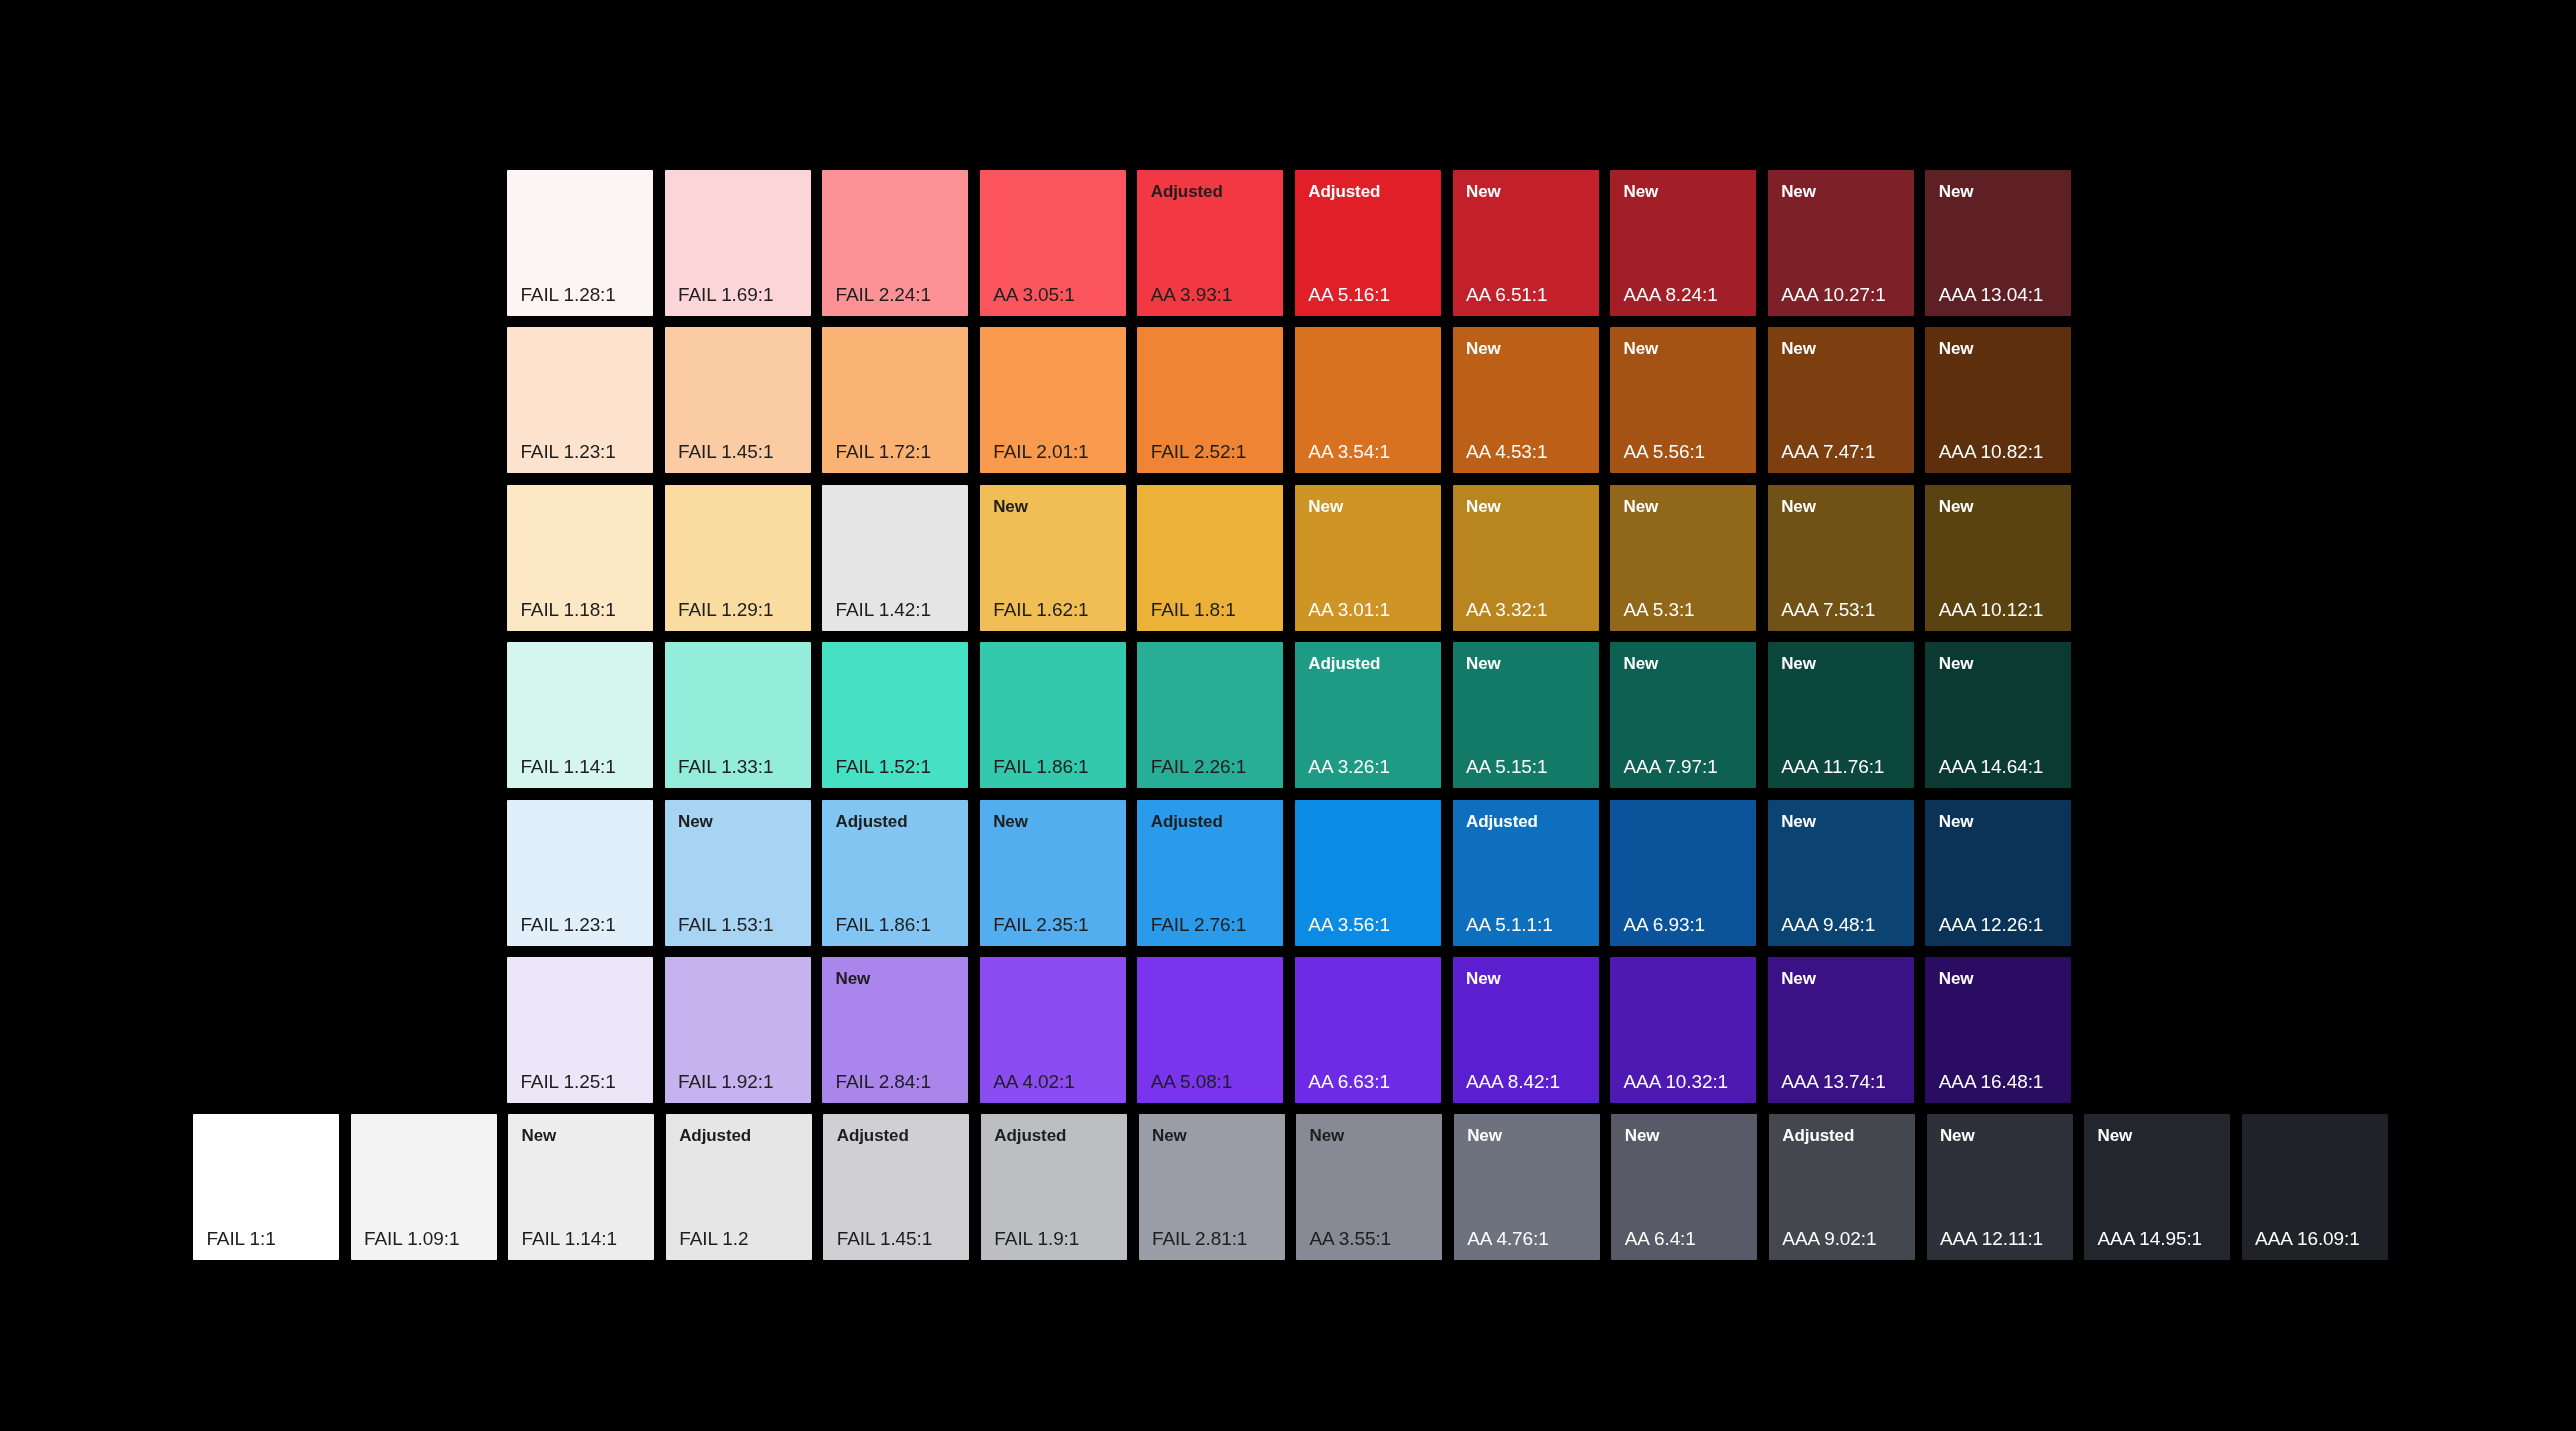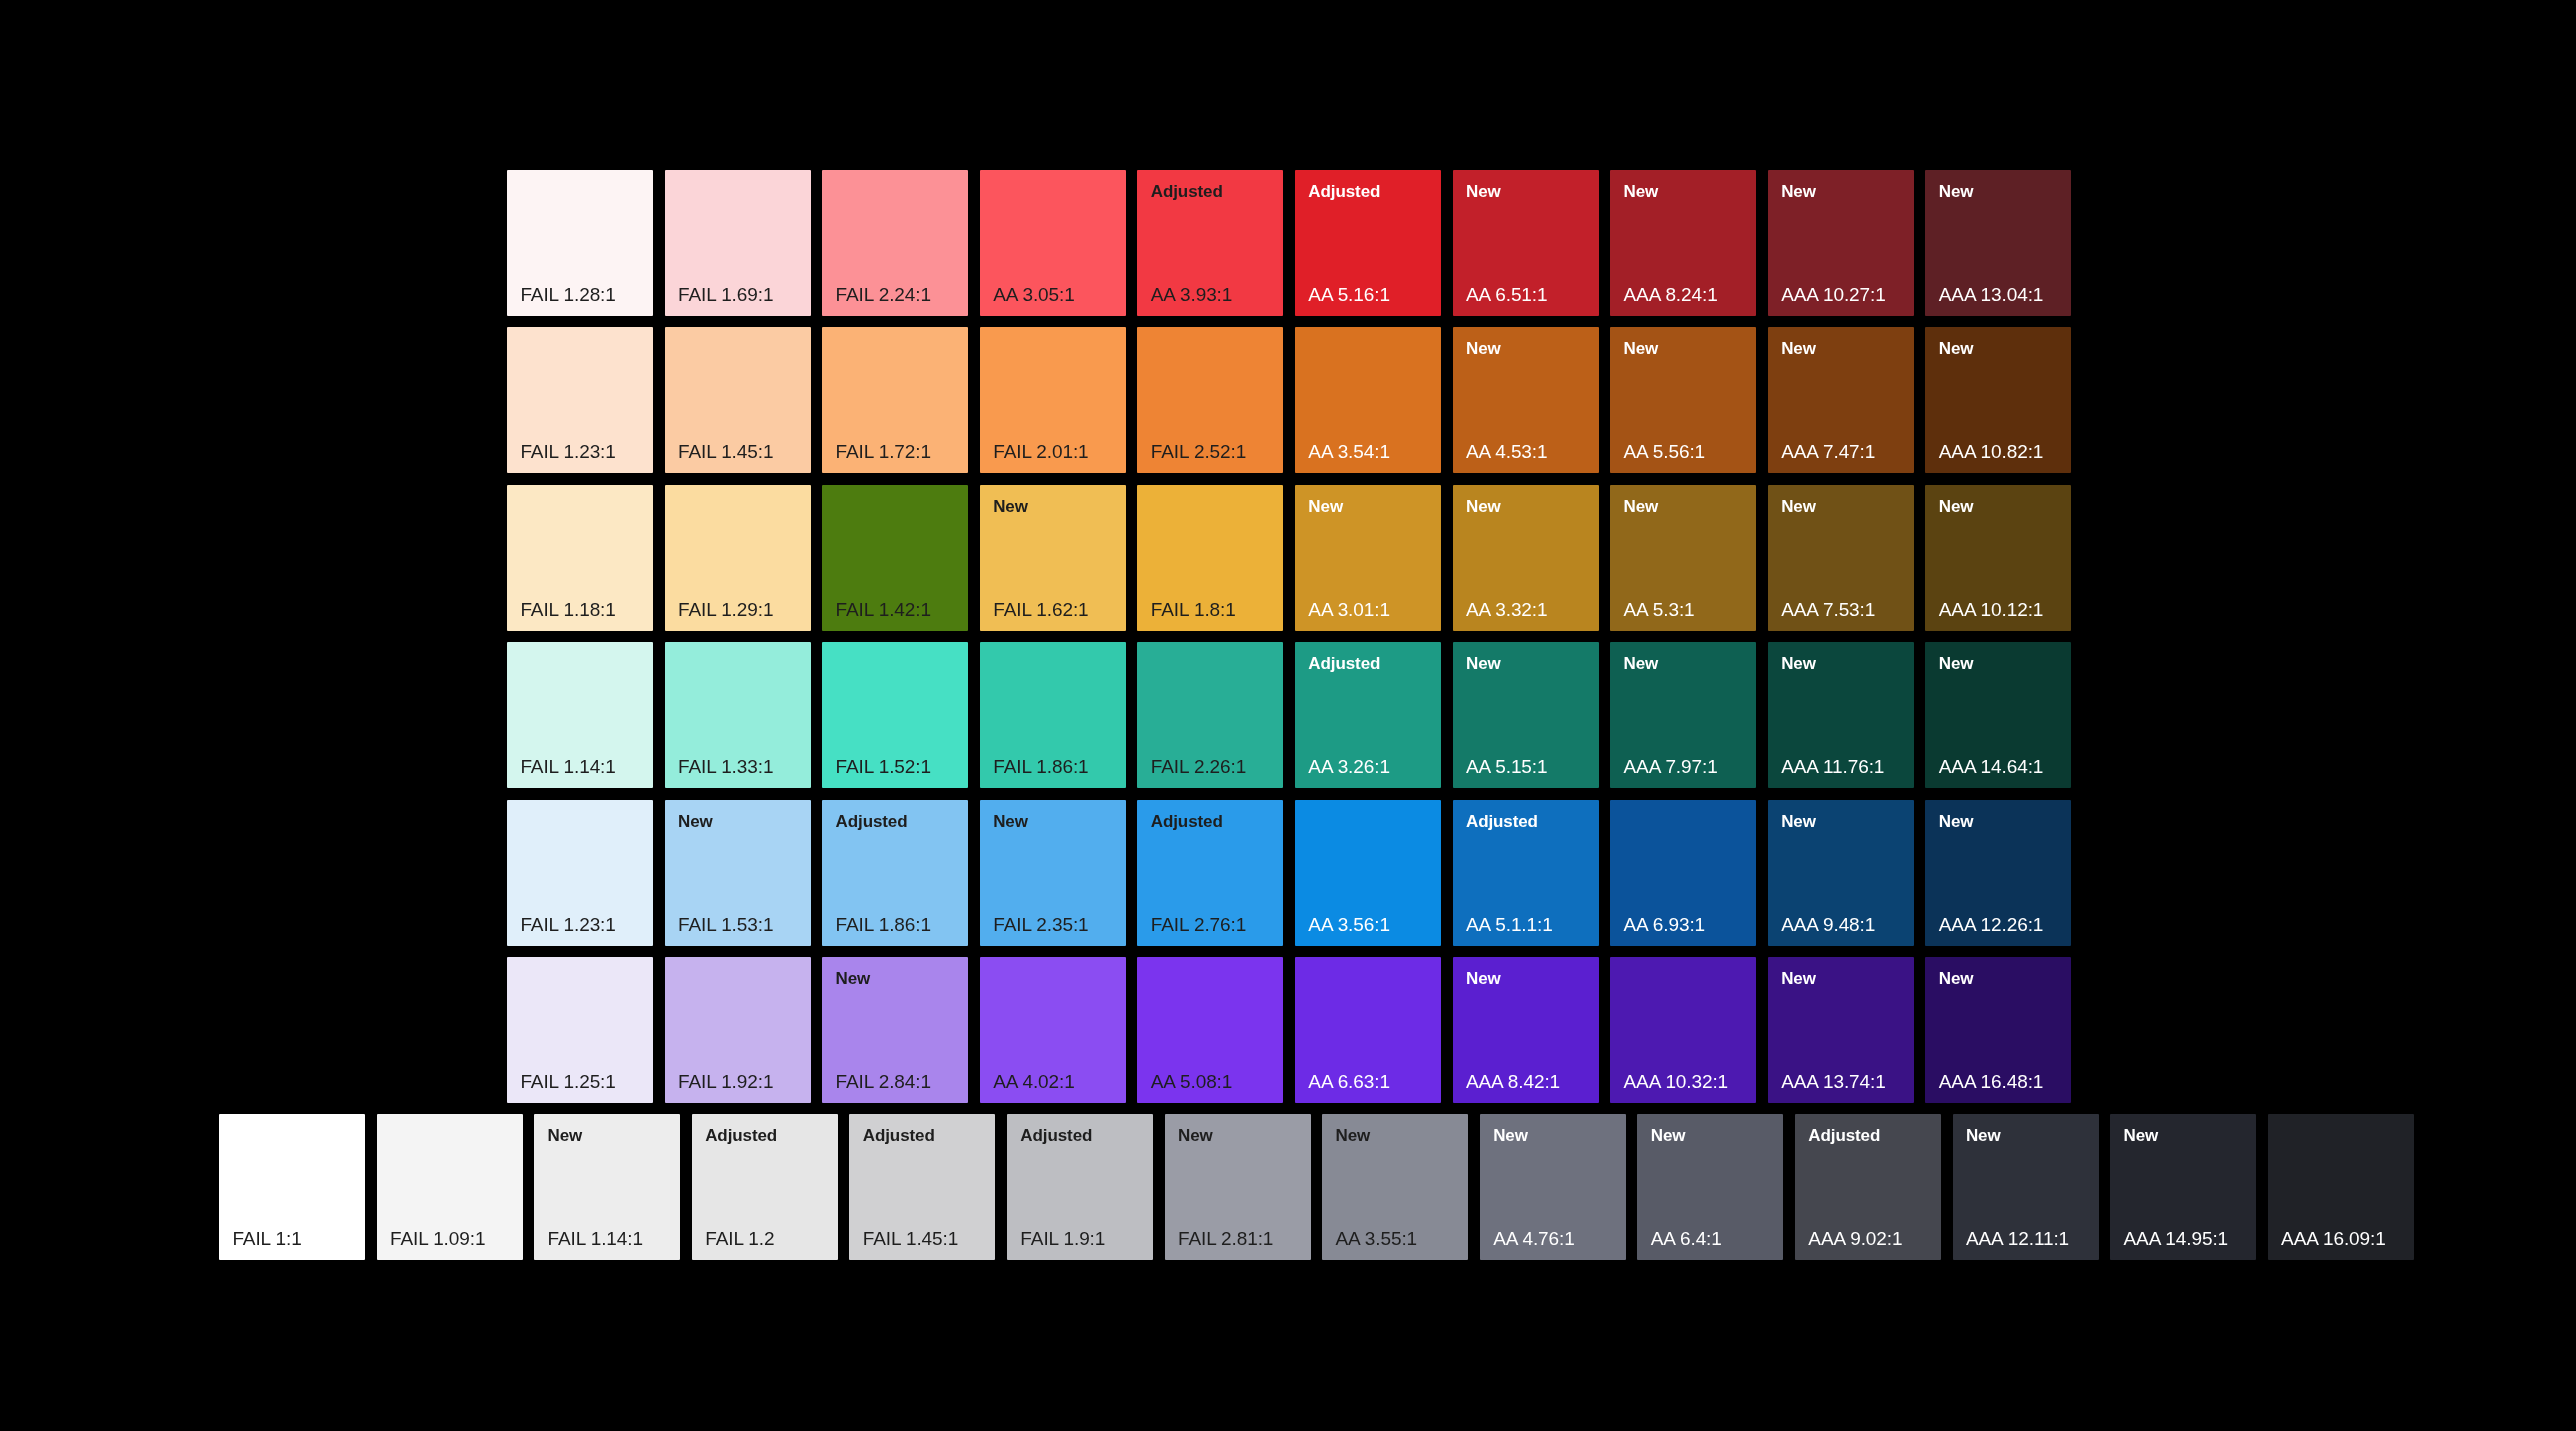--- a/index.html
+++ b/index.html
@@ -130,21 +130,21 @@
         <span class="swatch-ratio">AAA 10.82:1</span>
       </div>
     </div>
     <div class="swatch-row" style="left: 507px; top: 485px; gap: 11.6px;">
       <div class="swatch" style="width: 146px; height: 146px; flex-basis: 146px; background: rgb(252, 232, 196); color: rgb(30, 30, 30);">
         <span class="swatch-ratio">FAIL 1.18:1</span>
       </div>
       <div class="swatch" style="width: 146px; height: 146px; flex-basis: 146px; background: rgb(251, 220, 160); color: rgb(30, 30, 30);">
         <span class="swatch-ratio">FAIL 1.29:1</span>
       </div>
-      <div class="swatch" style="width: 146px; height: 146px; flex-basis: 146px; background: #4d7c0f; color: rgb(30, 30, 30);">
+      <div class="swatch" style="width: 146px; height: 146px; flex-basis: 146px; background: #e5e5e5; color: rgb(30, 30, 30);">
         <span class="swatch-ratio">FAIL 1.42:1</span>
       </div>
       <div class="swatch" style="width: 146px; height: 146px; flex-basis: 146px; background: rgb(240, 190, 84); color: rgb(30, 30, 30);">
         <span class="swatch-tag">New</span>
         <span class="swatch-ratio">FAIL 1.62:1</span>
       </div>
       <div class="swatch" style="width: 146px; height: 146px; flex-basis: 146px; background: rgb(236, 177, 56); color: rgb(30, 30, 30); padding-left: 12px;">
         <span class="swatch-ratio">FAIL 1.8:1</span>
       </div>
       <div class="swatch" style="width: 146px; height: 146px; flex-basis: 146px; background: rgb(206, 148, 38); color: rgb(255, 255, 255);">
@@ -274,21 +274,21 @@
       <div class="swatch" style="width: 146px; height: 146px; flex-basis: 146px; background: rgb(58, 18, 133); color: rgb(255, 255, 255);">
         <span class="swatch-tag">New</span>
         <span class="swatch-ratio">AAA 13.74:1</span>
       </div>
       <div class="swatch" style="width: 146px; height: 146px; flex-basis: 146px; background: rgb(42, 13, 99); color: rgb(255, 255, 255);">
         <span class="swatch-tag">New</span>
         <span class="swatch-ratio">AAA 16.48:1</span>
       </div>
     </div>
     <div class="swatch-row" style="left: 193px; top: 1114px; gap: 11.6px;">
-      <div class="swatch" style="width: 146px; height: 146px; flex-basis: 146px; background: rgb(255, 255, 255); color: rgb(30, 30, 30); margin-left: 26px;">
+      <div class="swatch" style="width: 146px; height: 146px; flex-basis: 146px; background: rgb(255, 255, 255); color: rgb(30, 30, 30);">
         <span class="swatch-ratio">FAIL 1:1</span>
       </div>
       <div class="swatch" style="width: 146px; height: 146px; flex-basis: 146px; background: rgb(244, 244, 244); color: rgb(30, 30, 30);">
         <span class="swatch-ratio">FAIL 1.09:1</span>
       </div>
       <div class="swatch" style="width: 146px; height: 146px; flex-basis: 146px; background: rgb(237, 237, 237); color: rgb(30, 30, 30);">
         <span class="swatch-tag">New</span>
         <span class="swatch-ratio">FAIL 1.14:1</span>
       </div>
       <div class="swatch" style="width: 146px; height: 146px; flex-basis: 146px; background: rgb(230, 230, 230); color: rgb(30, 30, 30);">

